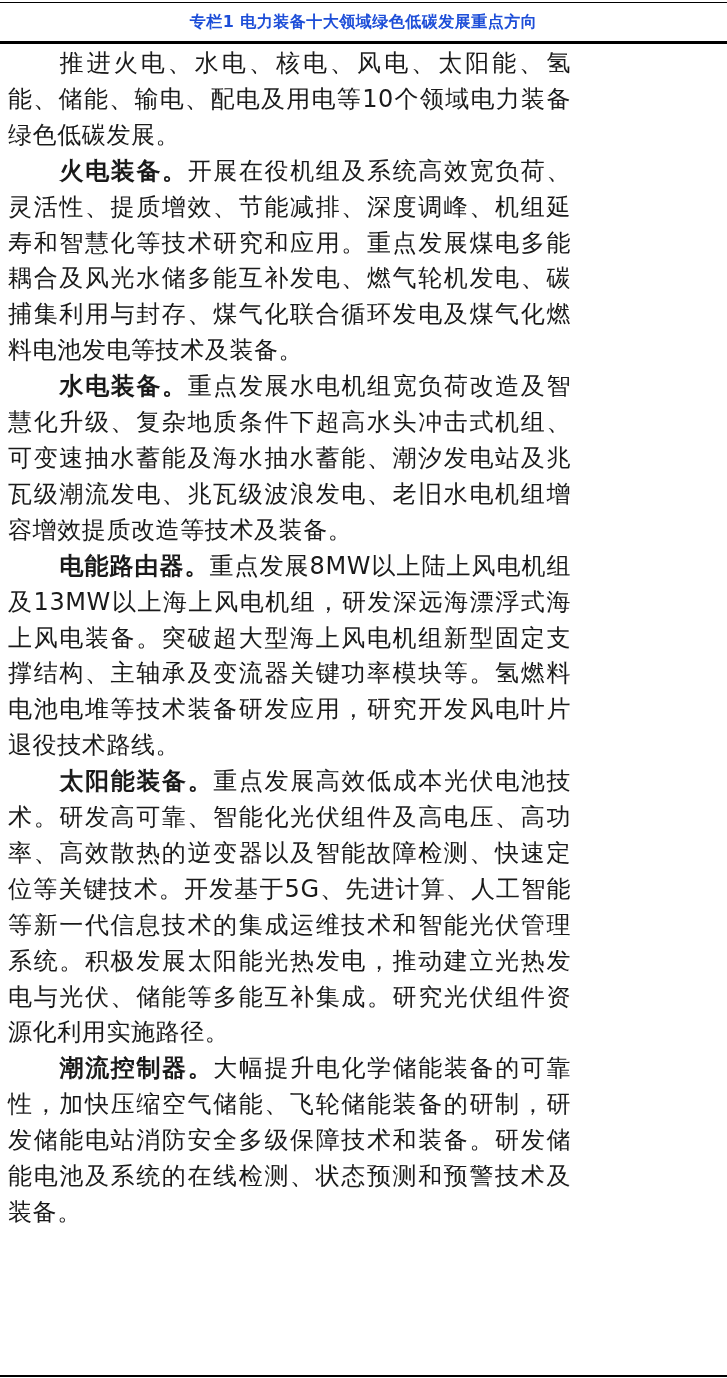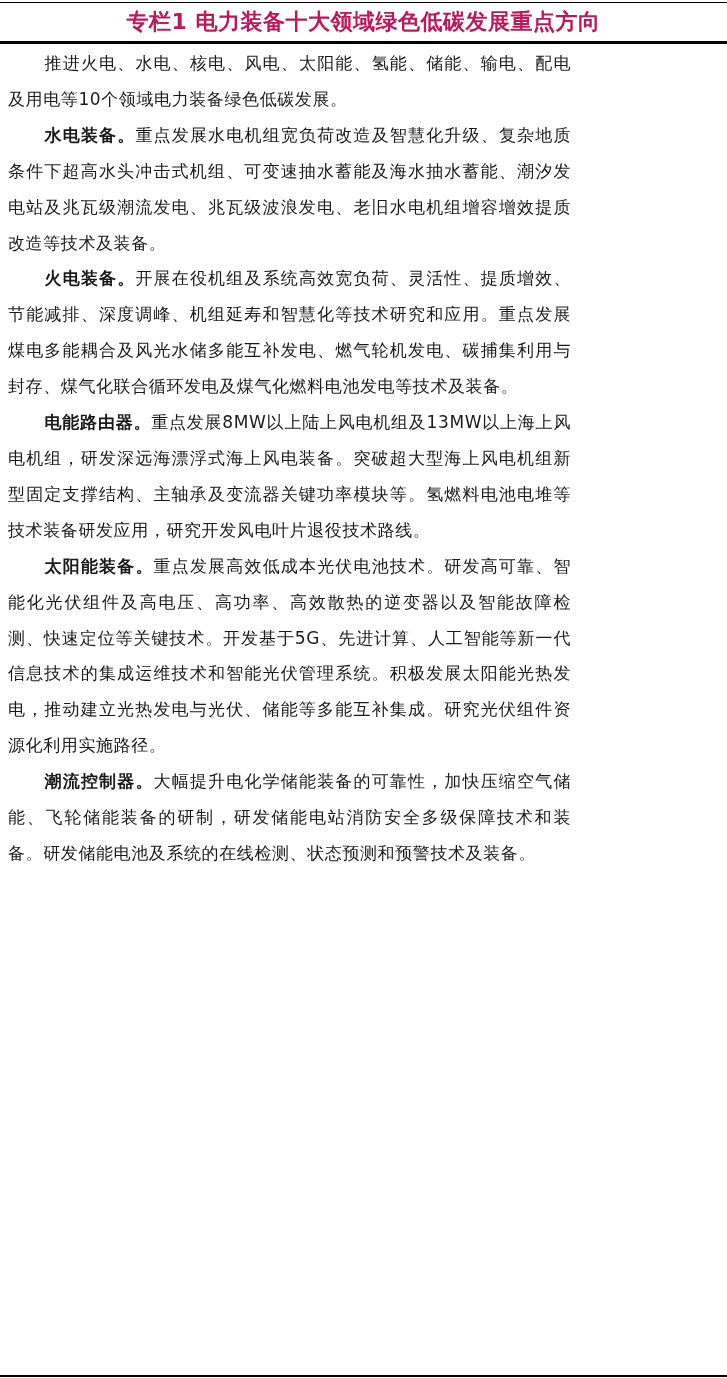--- a/index.html
+++ b/index.html
@@ -28,32 +28,32 @@
       height: 42px;
       border-top: 1px solid #000;
       border-bottom: 3px solid #000;
       box-sizing: border-box;
       display: flex;
       align-items: center;
       justify-content: center;
     }
     .title {
       font-weight: bold;
-      font-size: 22px;
+      font-size: 16px;
       letter-spacing: 0.5px;
-      color: #be185d;
+      color: #1d4ed8;
     }
     .body {
       position: absolute;
       left: 0;
       top: 46px;
       width: 579px;
       padding: 0 8px;
       box-sizing: border-box;
-      font-size: 17px;
+      font-size: 24px;
       line-height: 35.9px;
       letter-spacing: 0.6px;
       text-align: justify;
     }
     .para {
       margin: 0;
     }
     .para.indent {
       text-indent: 2.15em;
     }
@@ -73,23 +73,23 @@
 <body>
 
 <div class="box">
   <div class="title-row">
     <span class="title">专栏1  电力装备十大领域绿色低碳发展重点方向</span>
   </div>
 
   <div class="body">
     <p class="para indent">推进火电、水电、核电、风电、太阳能、氢能、储能、输电、配电及用电等10个领域电力装备绿色低碳发展。</p>
 
+    <p class="para indent"><span class="lead">火电装备。</span><span>开展在役机组及系统高效宽负荷、灵活性、提质增效、节能减排、深度调峰、机组延寿和智慧化等技术研究和应用。重点发展煤电多能耦合及风光水储多能互补发电、燃气轮机发电、碳捕集利用与封存、煤气化联合循环发电及煤气化燃料电池发电等技术及装备。</span></p>
+
     <p class="para indent"><span class="lead">水电装备。</span><span>重点发展水电机组宽负荷改造及智慧化升级、复杂地质条件下超高水头冲击式机组、可变速抽水蓄能及海水抽水蓄能、潮汐发电站及兆瓦级潮流发电、兆瓦级波浪发电、老旧水电机组增容增效提质改造等技术及装备。</span></p>
-
-    <p class="para indent"><span class="lead">火电装备。</span><span>开展在役机组及系统高效宽负荷、灵活性、提质增效、节能减排、深度调峰、机组延寿和智慧化等技术研究和应用。重点发展煤电多能耦合及风光水储多能互补发电、燃气轮机发电、碳捕集利用与封存、煤气化联合循环发电及煤气化燃料电池发电等技术及装备。</span></p>
 
 
     <p class="para indent"><span class="lead">电能路由器。</span><span>重点发展8MW以上陆上风电机组及13MW以上海上风电机组，研发深远海漂浮式海上风电装备。突破超大型海上风电机组新型固定支撑结构、主轴承及变流器关键功率模块等。氢燃料电池电堆等技术装备研发应用，研究开发风电叶片退役技术路线。</span></p>
 
     <p class="para indent"><span class="lead">太阳能装备。</span><span>重点发展高效低成本光伏电池技术。研发高可靠、智能化光伏组件及高电压、高功率、高效散热的逆变器以及智能故障检测、快速定位等关键技术。开发基于5G、先进计算、人工智能等新一代信息技术的集成运维技术和智能光伏管理系统。积极发展太阳能光热发电，推动建立光热发电与光伏、储能等多能互补集成。研究光伏组件资源化利用实施路径。</span></p>
 
 
     <p class="para indent"><span class="lead">潮流控制器。</span><span>大幅提升电化学储能装备的可靠性，加快压缩空气储能、飞轮储能装备的研制，研发储能电站消防安全多级保障技术和装备。研发储能电池及系统的在线检测、状态预测和预警技术及装备。</span></p>
 
 

